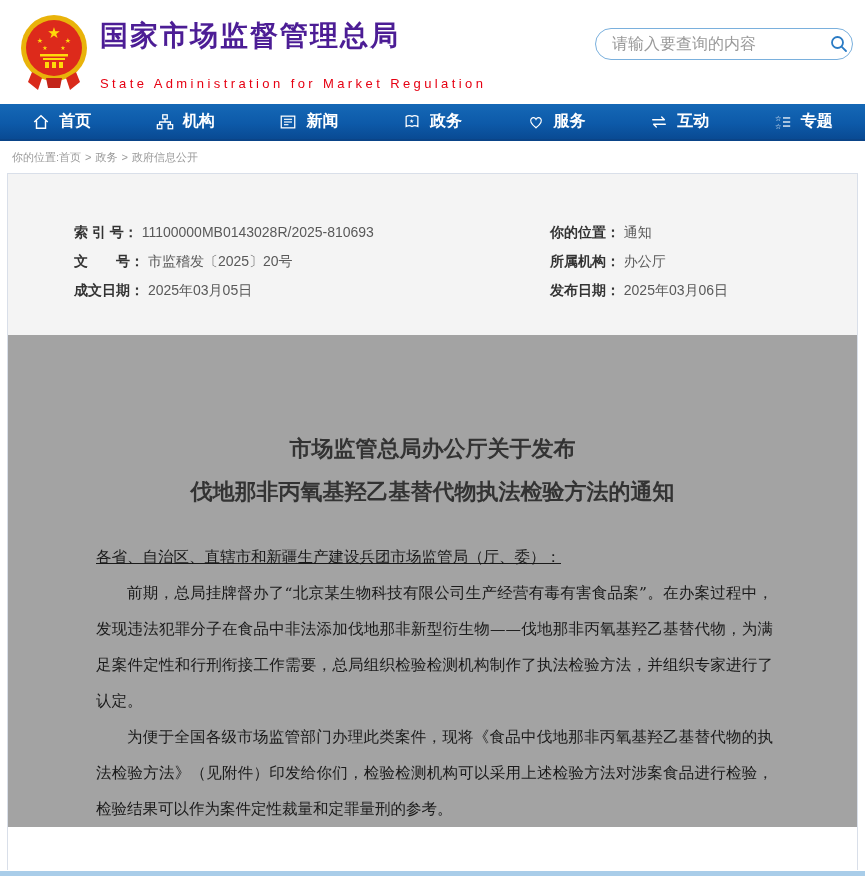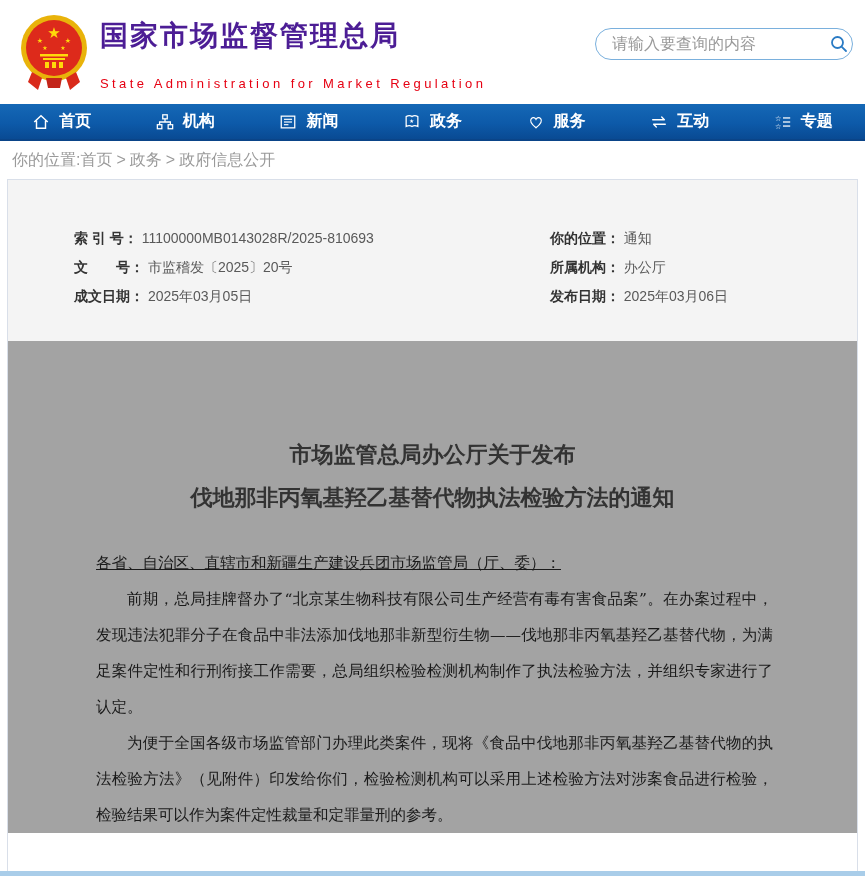--- a/index.html
+++ b/index.html
@@ -22,21 +22,21 @@
 
   
   .nav { height: 37px; background: linear-gradient(180deg, #1568b6 0%, #0d5aa9 55%, #094a93 100%);
     display: flex; align-items: stretch; border-bottom: 2px solid #0a4488; }
   .nav-item { flex: 1; display: flex; align-items: center; justify-content: center; gap: 9px;
     cursor: pointer; color: #fff; }
   .nav-label { font-size: 16px; font-weight: bold; color: #fff; }
   .nav-icon { display: flex; align-items: center; }
 
   
-  .breadcrumb { padding: 9px 20px 8px 12px; font-size: 16px; color: #9a9a9a; }
+  .breadcrumb { padding: 9px 20px 8px 12px; font-size: 11px; color: #9a9a9a; }
   .breadcrumb a { color: #9a9a9a; text-decoration: none; cursor: pointer; }
   .crumb-sep { margin: 0 4px; }
 
   
   .container { margin: 0 7px; border: 1px solid #d9dfe9; border-bottom: none; height: 697px; overflow: hidden; }
 
   .meta-box { background: #f4f4f4; padding: 44px 20px 30px 66px; }
   .meta-row { line-height: 29px; font-size: 14px; white-space: nowrap; }
   .meta-label { color: #333; font-weight: bold; }
   .meta-value { color: #595959; }

